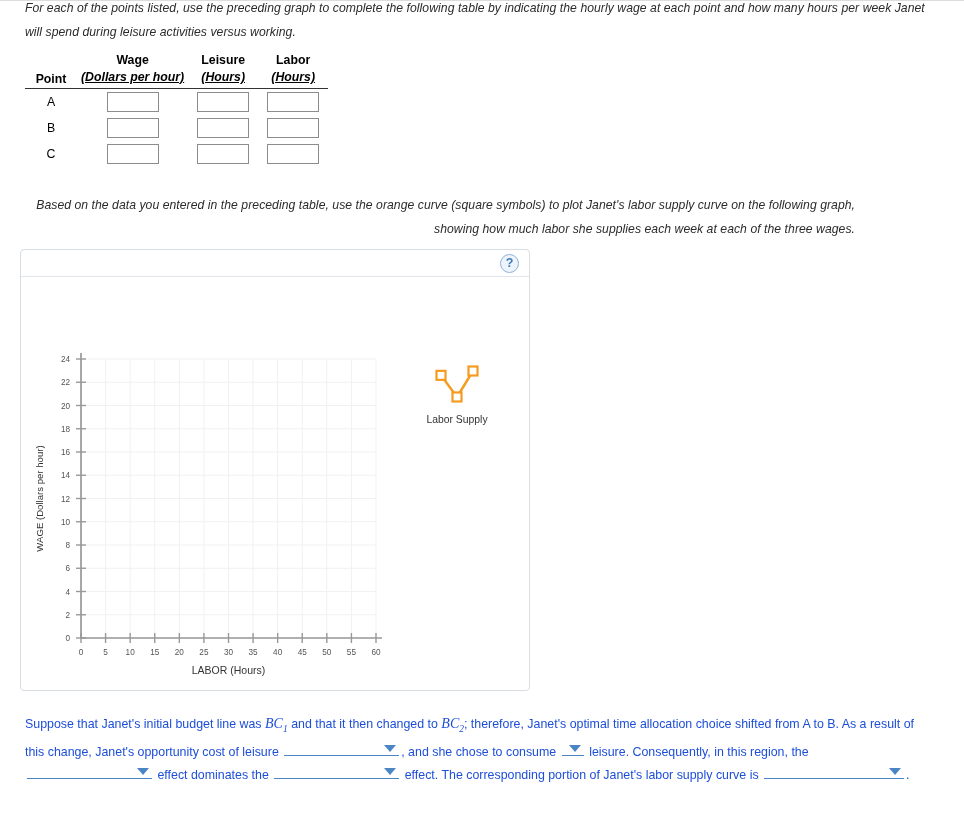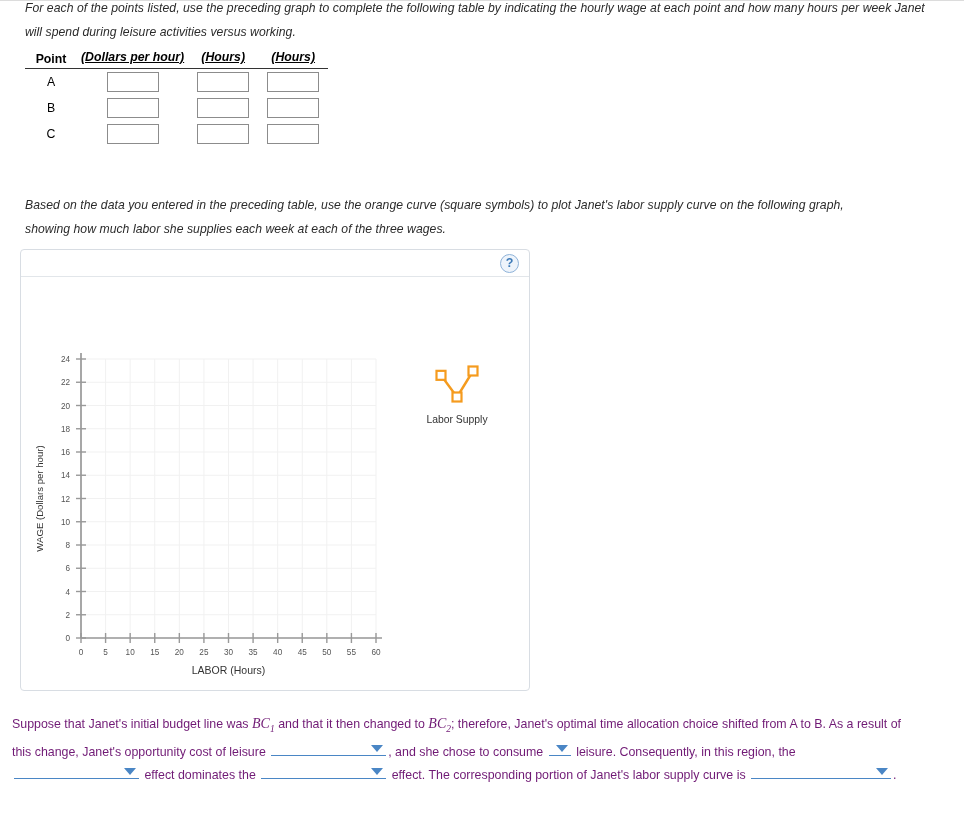--- a/index.html
+++ b/index.html
@@ -34,20 +34,21 @@
     color: #2b2b2b;
     letter-spacing: 0.05px;
   }
   #intro-text {
     left: 25px; top: -4px;
     width: 920px;
   }
   #plot-instruction {
     left: 25px; top: 193px;
     width: 830px;
+    text-align: right;
   }
 
   
   .wage-table {
     position: absolute;
     left: 25px; top: 50px;
     border-collapse: collapse;
     font-size: 12.3px;
   }
   .wage-table th {
@@ -114,26 +115,26 @@
     line-height: 17px;
     text-align: center;
     font-style: normal;
     cursor: pointer;
   }
   .plot-svg { display: block; }
 
   
   #closing-block {
     position: absolute;
-    left: 12px; top: 712px;
+    left: 25px; top: 712px;
     width: 900px;
     font-size: 12.4px;
     line-height: 23.3px;
     font-style: normal;
-    color: #701a75;
+    color: #1d4ed8;
   }
   .mathvar {
     font-family: "Liberation Serif", serif;
     font-style: italic;
     font-size: 14px;
   }
   .mathvar sub {
     font-size: 9.5px;
     font-style: italic;
   }
@@ -161,20 +162,26 @@
 </style>
 </head>
 <body>
 
 <div class="top-rule"></div>
 
 <div class="prose" id="intro-text">For each of the points listed, use the preceding graph to complete the following table by indicating the hourly wage at each point and how many hours per week Janet will spend during leisure activities versus working.</div>
 
 <table class="wage-table">
   <thead>
+    <tr class="hdr-top">
+      <th class="pt-label"></th>
+      <th>Wage</th>
+      <th>Leisure</th>
+      <th>Labor</th>
+    </tr>
     <tr class="units-row">
       <th class="pt-label">Point</th>
       <th class="unit">(Dollars per hour)</th>
       <th class="unit">(Hours)</th>
       <th class="unit">(Hours)</th>
     </tr>
   </thead>
   <tbody id="table-body">
       <tr>
         <td class="pt-label">A</td>

